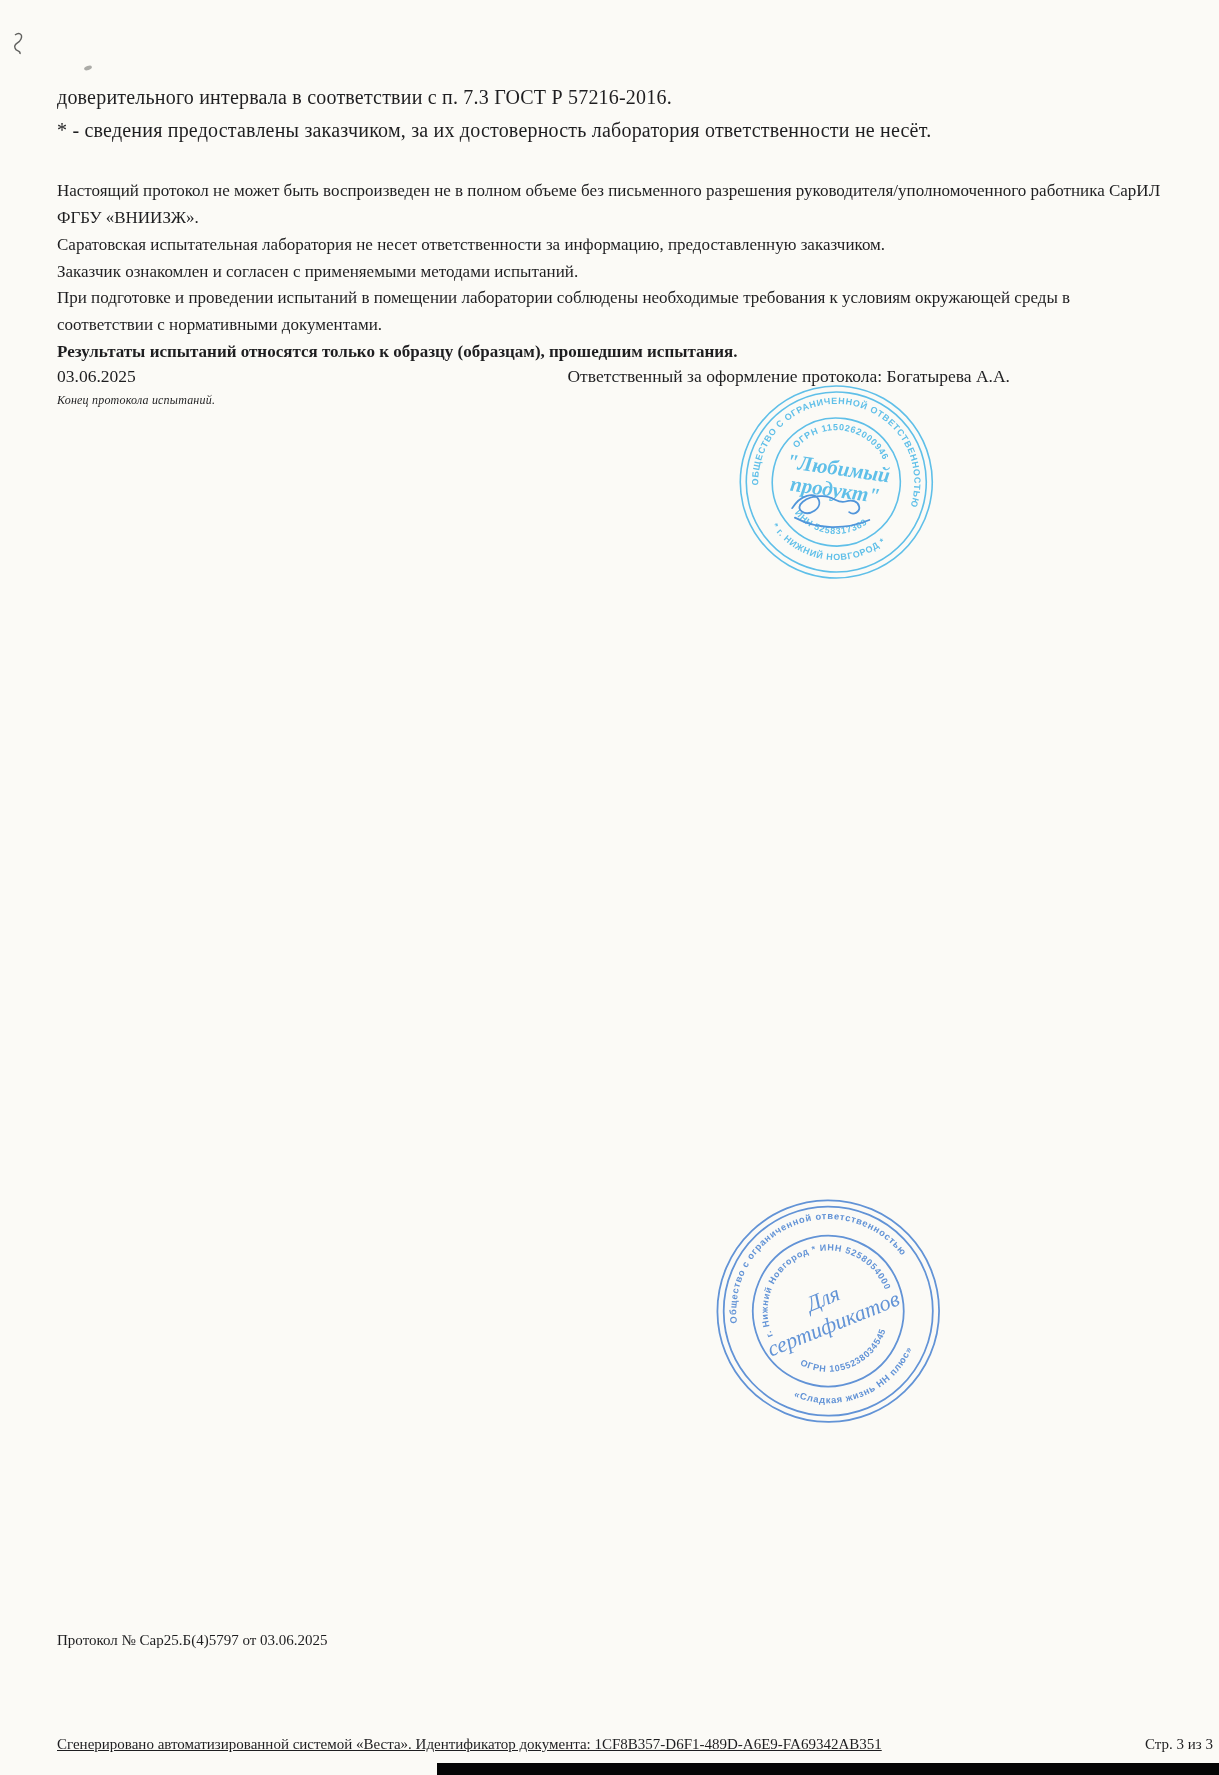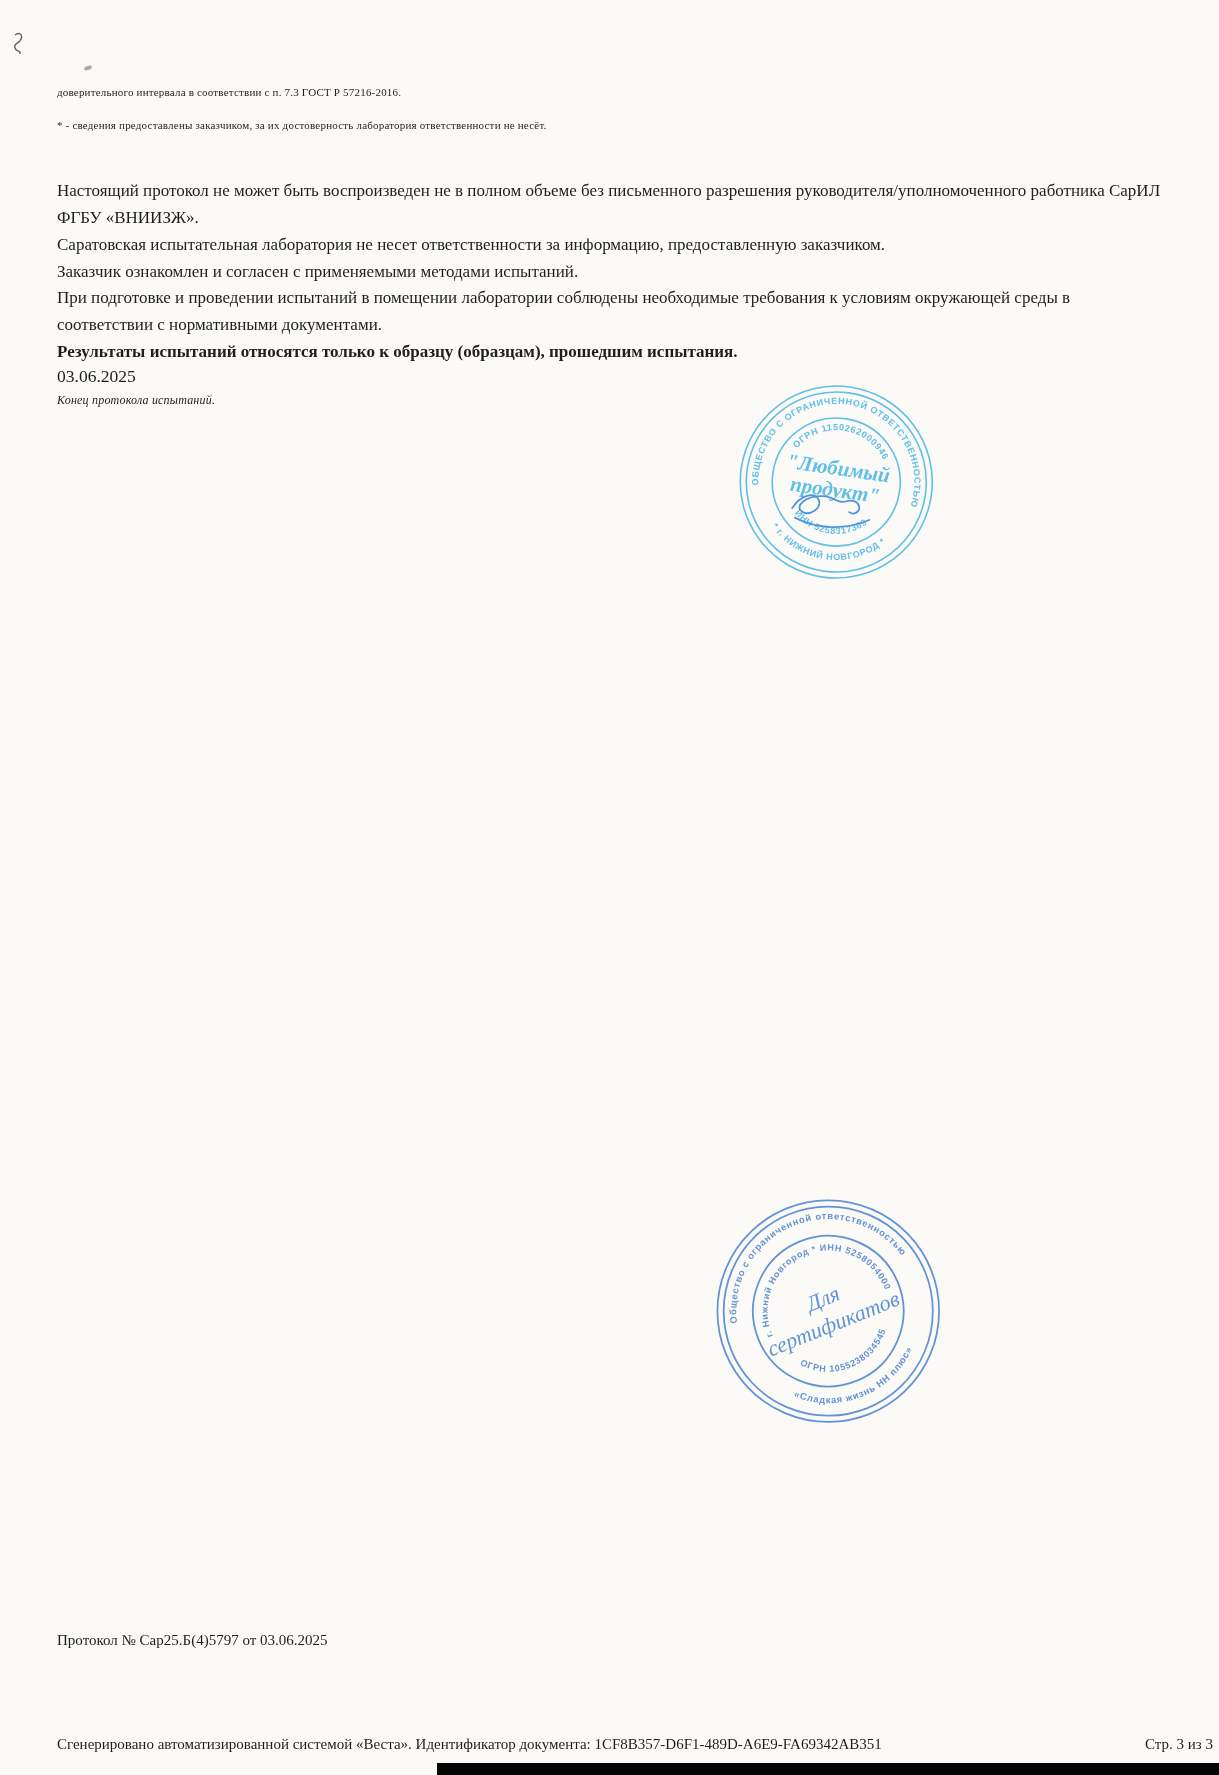--- a/index.html
+++ b/index.html
@@ -8,21 +8,21 @@
     position:relative;
     width:1219px; height:1775px;
     margin:0 auto;
     background:var(--page-bg, #fbfaf6);
     color:var(--ink, #1e1e20);
     font-family:"Liberation Serif", serif;
     overflow:hidden;
   }
   .abs { position:absolute; }
 
-  .t-main { font-size:11px; letter-spacing:.2px; }
+  .t-main { font-size:20px; letter-spacing:.2px; }
   #intro { left:57px; top:86px; }
   #star-note { left:57px; top:119px; }
 
   .disclaimers { left:57px; top:178px; width:1108px; font-size:17px; line-height:1.58; }
   .disclaimers p { margin:0; }
   .disclaimers .bold { font-weight:bold; }
 
   .date-row { left:57px; top:366px; width:953px; display:flex; justify-content:space-between; font-size:17.5px; }
   #end-line { left:57px; top:393px; font-size:12px;font-style:italic; }
 
@@ -38,21 +38,21 @@
 
   .stamp2 { left:714px; top:1196px; transform:rotate(-22deg); opacity:.88; }
   .stamp2 .ring { fill:none; stroke:var(--stamp2-color,#4d85d2); stroke-width:1.7; }
   .stamp2 .ring-text, .stamp2 .inner-text { fill:var(--stamp2-color,#4d85d2); font-size:9px; font-weight:bold; letter-spacing:.7px; }
   .stamp2 .inner-text { font-size:8.6px; }
   .stamp2 .center-text { fill:var(--stamp2-color,#4d85d2); font-size:21px; font-style:italic; font-family:"Liberation Serif",serif; }
 
   
   .footer-line { font-size:15px; }
   #footer-protocol { left:57px; top:1632px; }
-  #footer-generated { left:57px; top:1736px; }
+  #footer-generated { left:57px; top:1736px;text-decoration:underline; }
   #footer-page { top:1736px; right:6px; }
 
   
   #scan-bar { left:437px; top:1763px; width:782px; height:12px; background:#050505; }
   #scan-scribble { left:6px; top:30px; }
   #scan-dot { left:84px; top:66px; width:8px; height:4px; background:#6a6a66; border-radius:50%; opacity:.55; transform:rotate(-18deg); }
 </style>
 </head>
 <body>
 
@@ -69,20 +69,21 @@
   <div class="abs disclaimers">
     <p>Настоящий протокол не может быть воспроизведен не в полном объеме без письменного разрешения руководителя/уполномоченного работника СарИЛ ФГБУ «ВНИИЗЖ».</p>
     <p>Саратовская испытательная лаборатория не несет ответственности за информацию, предоставленную заказчиком.</p>
     <p>Заказчик ознакомлен и согласен с применяемыми методами испытаний.</p>
     <p>При подготовке и проведении испытаний в помещении лаборатории соблюдены необходимые требования к условиям окружающей среды в соответствии с нормативными документами.</p>
     <p class="bold">Результаты испытаний относятся только к образцу (образцам), прошедшим испытания.</p>
   </div>
 
   <div class="abs date-row">
     <span>03.06.2025</span>
+    <span>Ответственный за оформление протокола: Богатырева А.А.</span>
   </div>
   <p id="end-line" class="abs t-main">Конец протокола испытаний.</p>
 
   <div class="stamp stamp1">
     <svg width="200" height="200" viewBox="0 0 200 200">
       <defs>
         <path id="s1-ot" d="M 32.5 139 A 78 78 0 1 1 167.5 139"></path>
         <path id="s1-ob" d="M 26.7 126.7 A 78 78 0 0 0 173.3 126.7"></path>
         <path id="s1-it" d="M 51.1 117.8 A 52 52 0 1 1 148.9 117.8"></path>
         <path id="s1-ib" d="M 55 126 A 52 52 0 0 0 145 126"></path>

